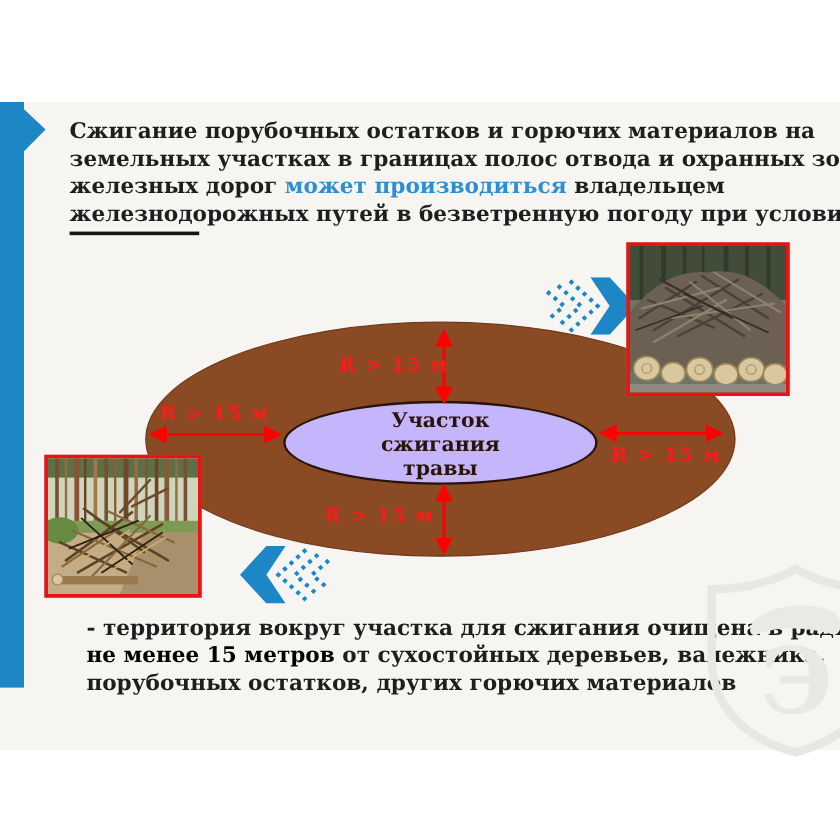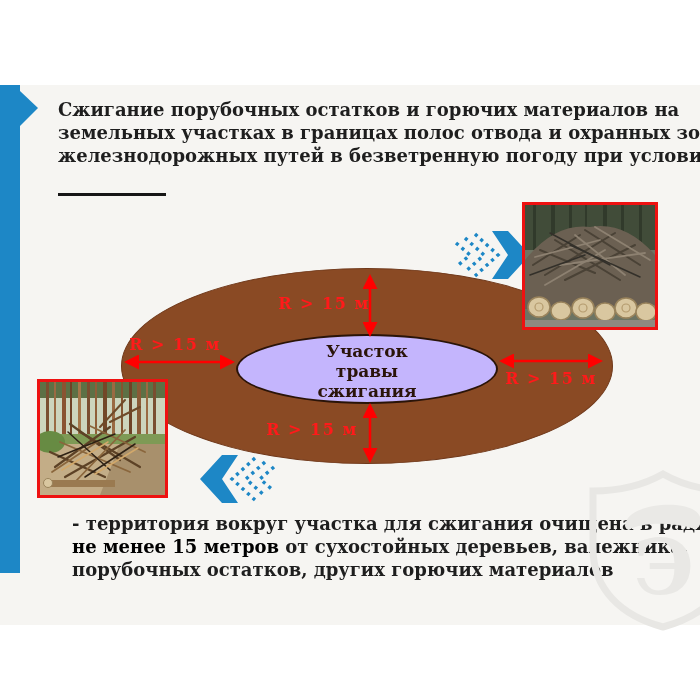--- a/index.html
+++ b/index.html
@@ -11,21 +11,21 @@
   
   #intro{left:58px;top:98px;width:640px;color:#1e1e1e;font-size:18px;font-weight:bold;line-height:23px;}
   #intro .ln{white-space:nowrap;}
   .blue-text{color:#2e8fd0;}
   #intro-underline{left:0;top:95px;width:108px;height:3px;background:#161616;}
   
   #outer-ellipse{left:121px;top:268px;width:492px;height:196px;background:#8a4a24;border-radius:50%;border:1px solid #70391b;box-sizing:border-box;}
   #inner-ellipse{left:236px;top:334px;width:262px;height:70px;background:#c4b5fd;border:2px solid #2a1408;border-radius:50%;box-sizing:border-box;text-align:center;}
   #inner-ellipse .zl{display:block;font-size:17px;font-weight:bold;color:#2a140a;line-height:20px;}
   #inner-ellipse .pad{padding-top:5px;}
-  .rlabel{color:#ff1a1a;font-size:16px;font-weight:bold;letter-spacing:1.5px;width:100px;text-align:center;white-space:nowrap;}
+  .rlabel{color:#ff1a1a;font-size:16px;font-weight:bold;letter-spacing:1.5px;width:100px;text-align:right;white-space:nowrap;}
   #rlabel-top{left:274px;top:294px;}
   #rlabel-left{left:125px;top:335px;}
   #rlabel-right{left:501px;top:369px;}
   #rlabel-bottom{left:262px;top:420px;}
   
   #footer{left:72px;top:512px;width:620px;color:#1e1e1e;font-size:18px;font-weight:bold;line-height:23px;}
   #footer .ln{white-space:nowrap;}
   .red-text{color:#000000;}
   
   .photo{border:3px solid #ee1111;background:#777;}
@@ -40,29 +40,30 @@
   <div id="band" class="abs"></div>
 
   <svg class="abs" style="left:0;top:85px;" width="40" height="490" viewBox="0 0 40 490">
     <rect x="0" y="0" width="20" height="488" fill="#1d87c6"></rect>
     <polygon points="20,6 38,23 20,41" fill="#1d87c6"></polygon>
   </svg>
 
   <div id="intro" class="abs">
     <div class="ln">Сжигание порубочных остатков и горючих материалов на</div>
     <div class="ln">земельных участках в границах полос отвода и охранных зон</div>
+    <div class="ln"><span>железных дорог </span><span class="blue-text">может производиться</span><span> владельцем</span></div>
     <div class="ln">железнодорожных путей в безветренную погоду при условии, что:</div>
     <div id="intro-underline" class="abs"></div>
   </div>
 
   <div id="outer-ellipse" class="abs"></div>
   <div id="inner-ellipse" class="abs">
     <span class="zl pad">Участок</span>
+    <span class="zl">сжигания</span>
     <span class="zl">травы</span>
-    <span class="zl">сжигания</span>
   </div>
 
   <svg class="abs" style="left:0;top:0;" width="700" height="700" viewBox="0 0 700 700">
     <defs>
       <marker id="ah" viewBox="0 0 10 10" refX="8" refY="5" markerWidth="6" markerHeight="6" orient="auto-start-reverse">
         <path d="M0,0 L10,5 L0,10 z" fill="#ff0000"></path>
       </marker>
     </defs>
     <line x1="370" y1="277" x2="370" y2="334" stroke="#ff0000" stroke-width="2.5" marker-start="url(#ah)" marker-end="url(#ah)"></line>
     <line x1="370" y1="406" x2="370" y2="460" stroke="#ff0000" stroke-width="2.5" marker-start="url(#ah)" marker-end="url(#ah)"></line>

